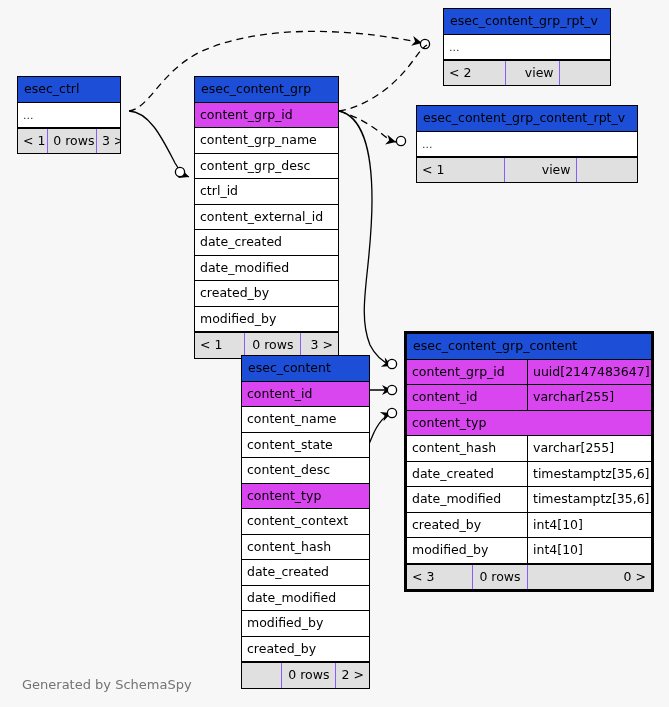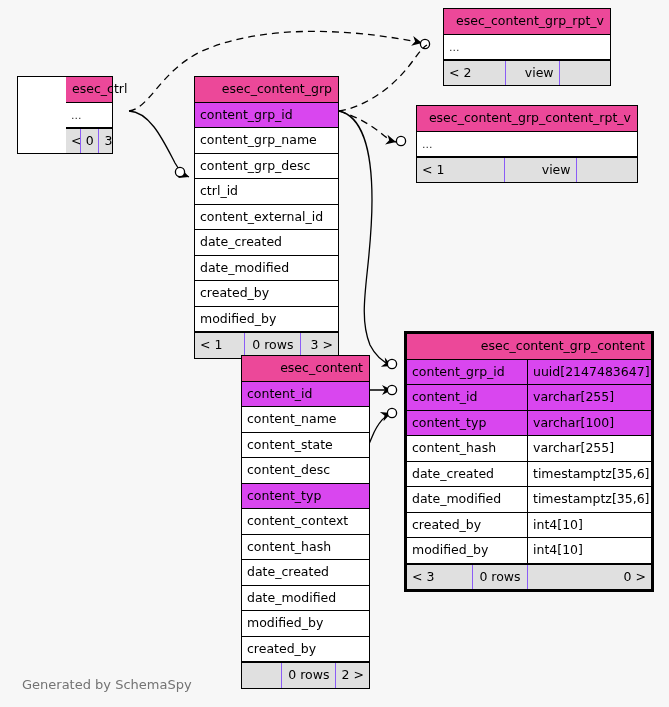--- a/index.html
+++ b/index.html
@@ -36,22 +36,22 @@
     border: 1px solid #000000;
     box-sizing: border-box;
     font-size: 12.5px;
     color: #000000;
   }
   .table-box.emphasis {
     border: 3px solid #000000;
   }
 
   .tbl-title {
-    background: #ec4899;
-    text-align: right;
+    background: #1d4ed8;
+    text-align: left;
     border-bottom: 1px solid #000000;
     box-sizing: border-box;
     line-height: 1;
     padding: 6px 6px 6px 6px;
     white-space: nowrap;
   }
 
   .tbl-row {
     border-bottom: 1px solid #000000;
     box-sizing: border-box;
@@ -131,21 +131,21 @@
     <path d="M339,111 C362,116 372,150 372,200 C372,270 356,310 370,345 C376,357 385,363 392,366" fill="none" stroke="#000" stroke-width="1.3" marker-end="url(#crow)"></path>
     <circle cx="392" cy="364" r="4.6" fill="#fff" stroke="#000" stroke-width="1.3"></circle>
 
     <path d="M330,390 L392,390" fill="none" stroke="#000" stroke-width="1.3" marker-end="url(#crow)"></path>
     <circle cx="392" cy="390" r="4.6" fill="#fff" stroke="#000" stroke-width="1.3"></circle>
 
     <path d="M330,481 C352,481 362,462 372,437 C378,422 386,415 391,413" fill="none" stroke="#000" stroke-width="1.3" marker-end="url(#crow)"></path>
     <circle cx="392" cy="413" r="4.6" fill="#fff" stroke="#000" stroke-width="1.3"></circle>
   </svg>
 
-  <div class="table-box" style="left:17px; top:76px; width:96px;padding-left:48px;">
+  <div class="table-box" style="left:17px; top:76px; width:104px;">
     <div class="tbl-title">esec_ctrl</div>
     <div class="tbl-row plain ellipsis">
       <div class="cname">...</div>
     </div>
     <div class="tbl-foot">
       <div class="ft-left" style="width:32px">&lt; 1</div>
       <div class="ft-center" style="width:54px">0 rows</div>
       <div class="ft-right" style="width:26px">3 &gt;</div>
     </div>
   </div>
@@ -258,21 +258,20 @@
     <div class="tbl-row key">
       <div class="cname" style="width:120px; flex:0 0 120px">content_grp_id</div>
       <div class="ctype" style="flex:1 1 auto">uuid[2147483647]</div>
     </div>
     <div class="tbl-row key">
       <div class="cname" style="width:120px; flex:0 0 120px">content_id</div>
       <div class="ctype" style="flex:1 1 auto">varchar[255]</div>
     </div>
     <div class="tbl-row key">
       <div class="cname" style="width:120px; flex:0 0 120px">content_typ</div>
-      <div class="ctype" style="flex:1 1 auto">varchar[100]</div>
     </div>
     <div class="tbl-row plain">
       <div class="cname" style="width:120px; flex:0 0 120px">content_hash</div>
       <div class="ctype" style="flex:1 1 auto">varchar[255]</div>
     </div>
     <div class="tbl-row plain">
       <div class="cname" style="width:120px; flex:0 0 120px">date_created</div>
       <div class="ctype" style="flex:1 1 auto">timestamptz[35,6]</div>
     </div>
     <div class="tbl-row plain">

